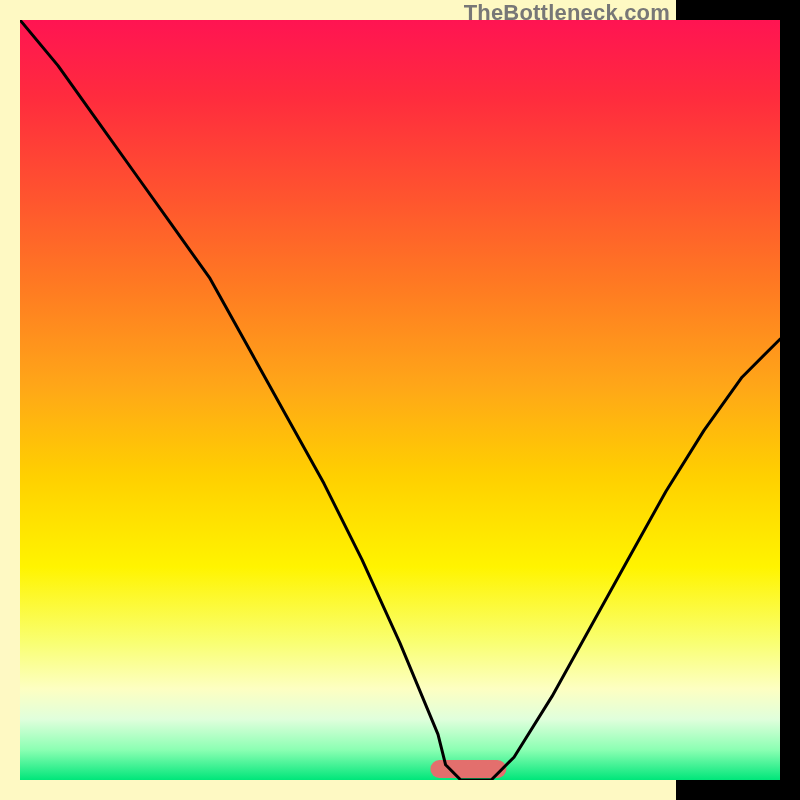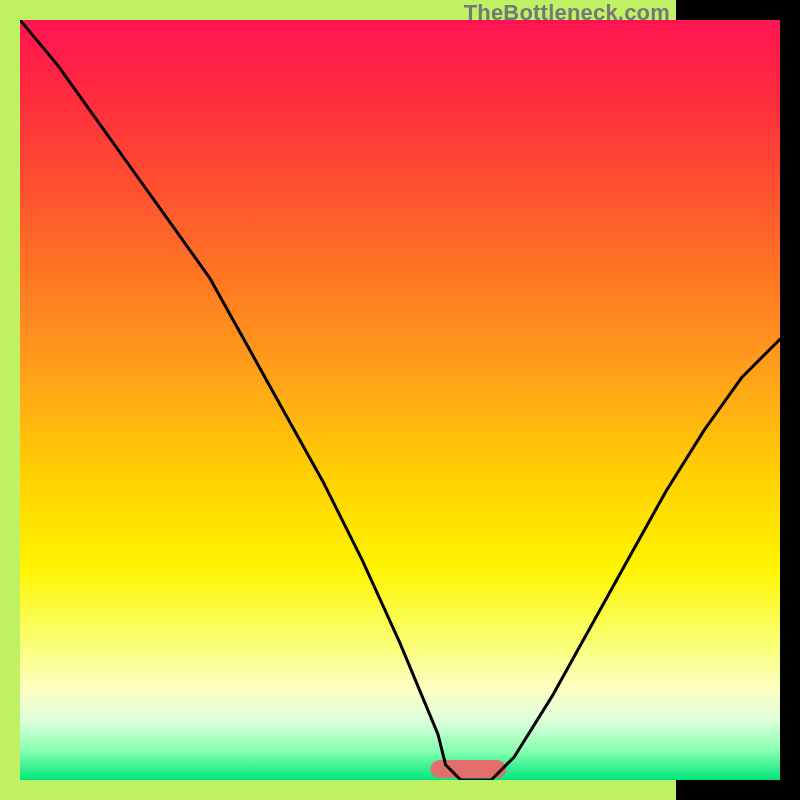--- a/index.html
+++ b/index.html
@@ -8,21 +8,21 @@
     width: 800px;
     height: 800px;
     overflow: hidden;
     background: #000;
     font-family: Arial, Helvetica, sans-serif;
   }
   .frame {
     position: relative;
     width: 676px;
     height: 800px;
-    background: #bef264;
+    background: #fef9c3;
   }
   .plot {
     position: absolute;
     left: 20px;
     top: 20px;
     width: 760px;
     height: 760px;
   }
   .watermark {
     position: absolute;

